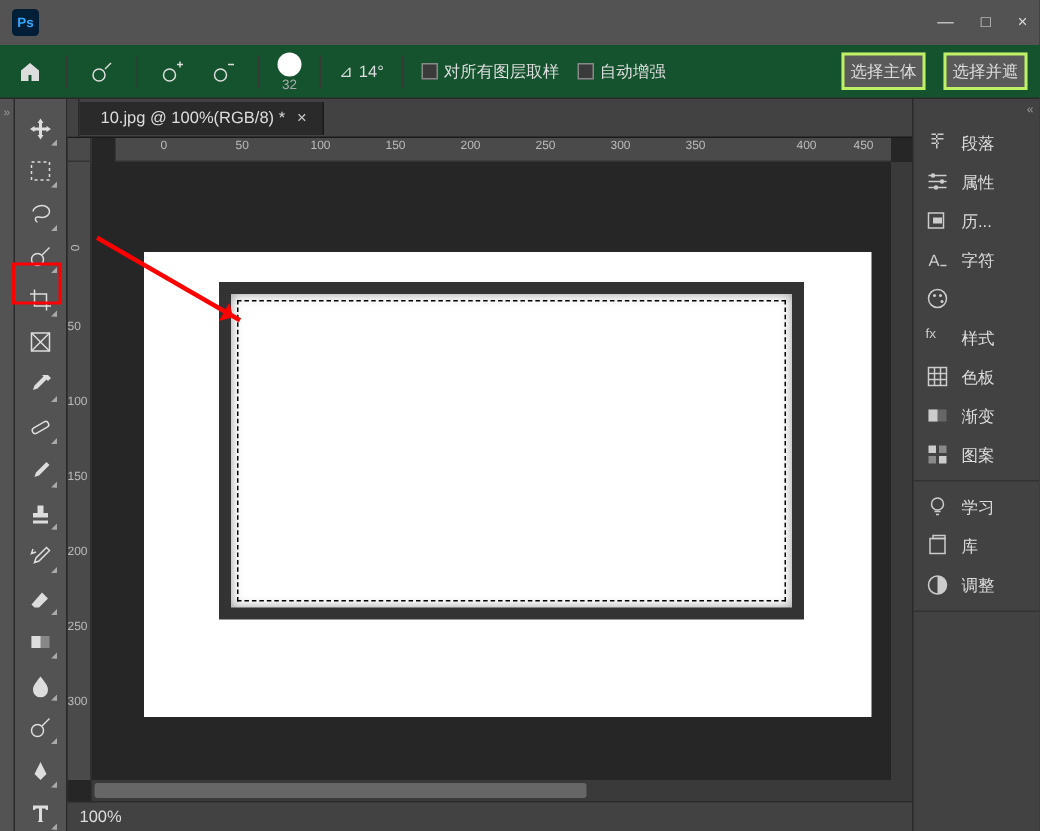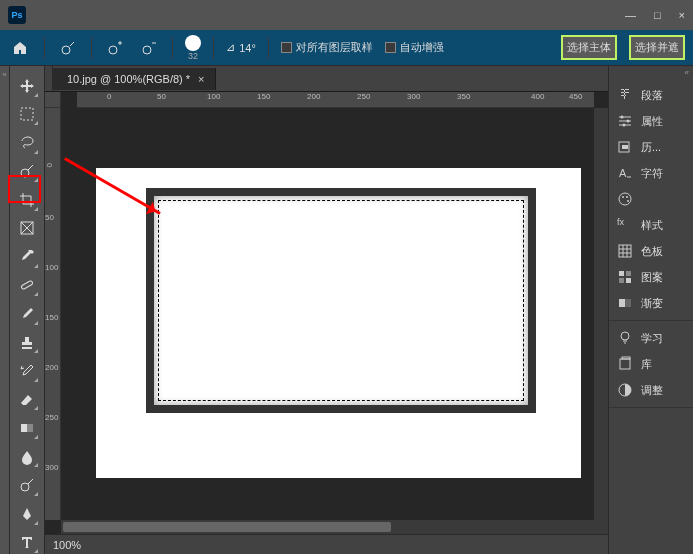--- a/index.html
+++ b/index.html
@@ -2,21 +2,21 @@
 <html><head>
 <meta charset="utf-8">
 <style>
 *{margin:0;padding:0;box-sizing:border-box;font-family:"Microsoft YaHei",sans-serif;font-size:11px;color:#ddd;user-select:none}
 body{background:#535353;width:693px;height:554px;overflow:hidden;position:relative}
 .titlebar{height:30px;background:#535353;display:flex;align-items:center;padding:4px 8px}
 .ps-logo{width:18px;height:18px;background:#001e36;border-radius:3px;display:flex;align-items:center;justify-content:center;color:#31a8ff;font-size:9px;font-weight:bold;margin-right:8px}
 .menu{display:flex;gap:2px}
 .menu span{padding:4px 6px;cursor:pointer;color:#e0e0e0}
 .win-ctrl{margin-left:auto;display:flex;gap:18px;color:#aaa;font-size:13px}
-.optbar{height:36px;background:#0c4a6e;border-bottom:1px solid #2a2a2a;display:flex;align-items:center;padding:0 8px;gap:12px}
+.optbar{height:36px;background:#14532d;border-bottom:1px solid #2a2a2a;display:flex;align-items:center;padding:0 8px;gap:12px}
 .home-btn{width:24px;height:24px;display:flex;align-items:center;justify-content:center}
 .brush-ico{width:22px;height:22px;display:flex;align-items:center;justify-content:center}
 .sep{width:1px;height:22px;background:#383838}
 .circ{width:16px;height:16px;border-radius:50%;background:#fff;display:inline-block}
 .lbl{color:#aaa;font-size:9px}
 .num{color:#ddd}
 .chk{display:flex;align-items:center;gap:4px}
 .chk-box{width:11px;height:11px;border:1px solid #888;background:#3a3a3a}
 .btn{background:#5a5a5a;border:2px solid #bef264;padding:3px 4px;color:#ddd;cursor:pointer}
 .main{display:flex;height:488px}
@@ -314,34 +314,34 @@
         </div>
       <div class="ritem">
           <svg class="rico" viewBox="0 0 16 16">
             <rect x="2" y="2" width="12" height="12" fill="none" stroke="#ccc"></rect>
             <path stroke="#ccc" d="M6 2v12M10 2v12M2 6h12M2 10h12"></path>
           </svg>
           <span>色板</span>
         </div>
       <div class="ritem">
           <svg class="rico" viewBox="0 0 16 16">
+            <rect x="2" y="4" width="12" height="8" fill="#666"></rect>
+            <rect x="2" y="4" width="6" height="8" fill="#ccc"></rect>
+          </svg>
+          <span>渐变</span>
+        </div>
+      <div class="ritem">
+          <svg class="rico" viewBox="0 0 16 16">
             <rect x="2" y="2" width="5" height="5" fill="#ccc"></rect>
             <rect x="9" y="2" width="5" height="5" fill="#888"></rect>
             <rect x="2" y="9" width="5" height="5" fill="#888"></rect>
             <rect x="9" y="9" width="5" height="5" fill="#ccc"></rect>
           </svg>
           <span>图案</span>
         </div>
-      <div class="ritem">
-          <svg class="rico" viewBox="0 0 16 16">
-            <rect x="2" y="4" width="12" height="8" fill="#666"></rect>
-            <rect x="2" y="4" width="6" height="8" fill="#ccc"></rect>
-          </svg>
-          <span>渐变</span>
-        </div>
     </div>
     <div class="rgroup">
       <div class="ritem">
           <svg class="rico" viewBox="0 0 16 16">
             <circle cx="8" cy="6" r="4" fill="none" stroke="#ccc"></circle>
             <path stroke="#ccc" d="M6 11h4M7 13h2"></path>
           </svg>
           <span>学习</span>
         </div>
       <div class="ritem">

